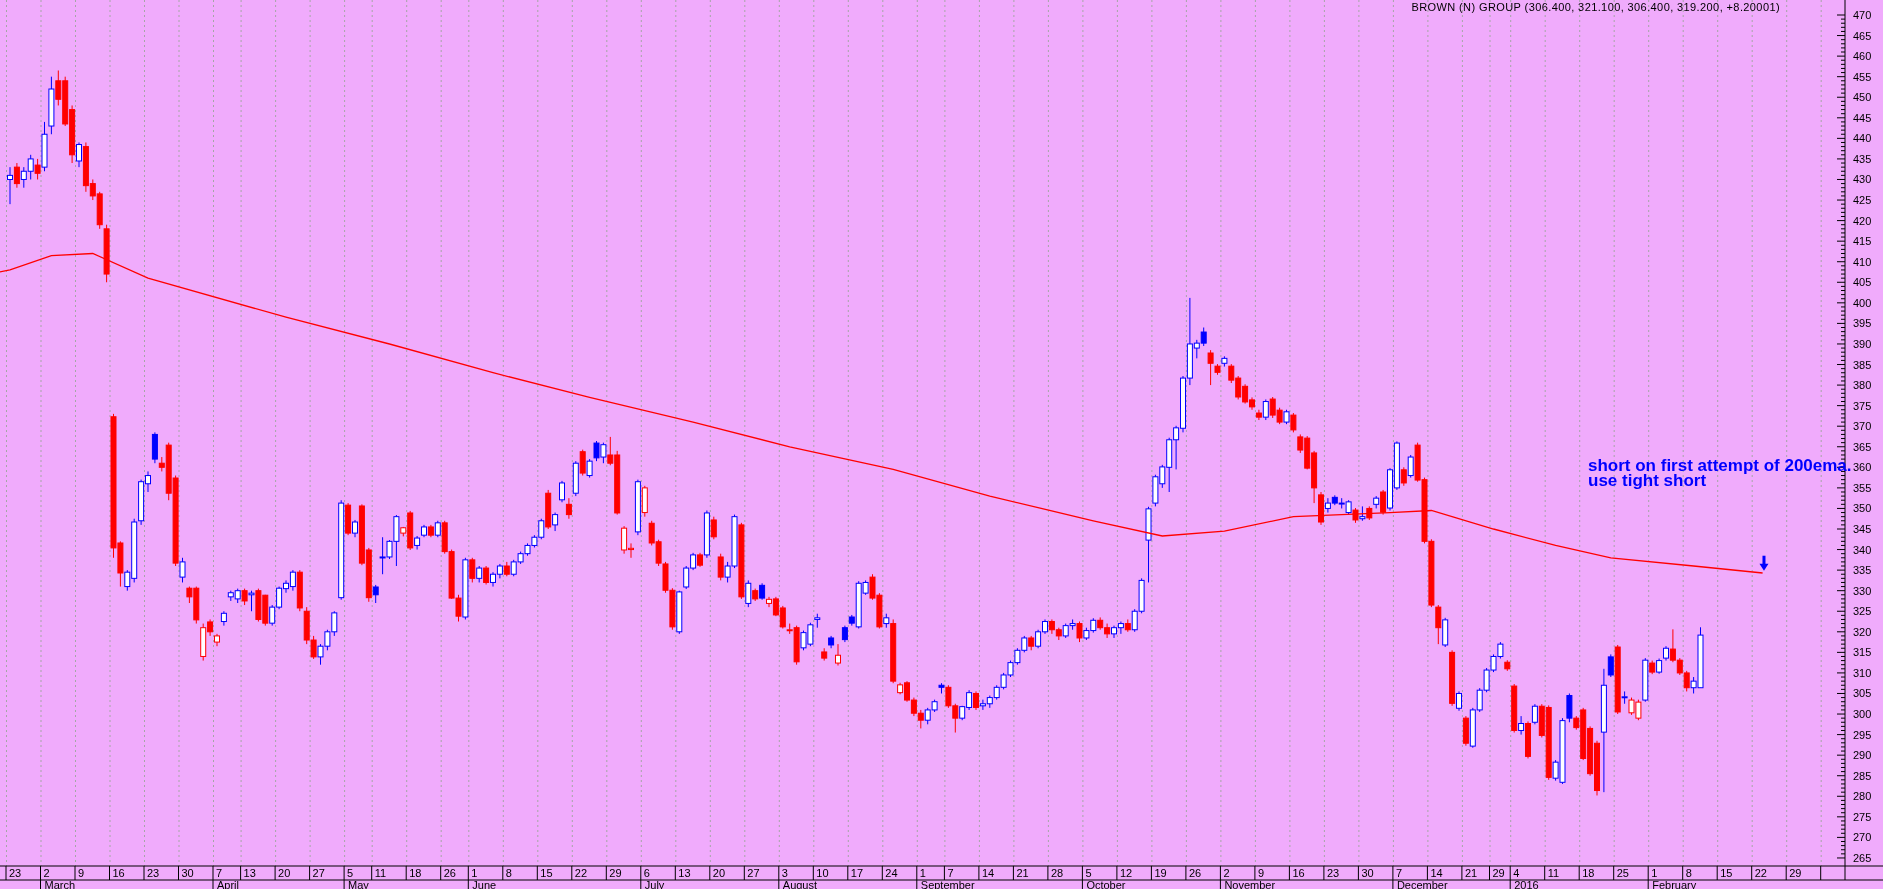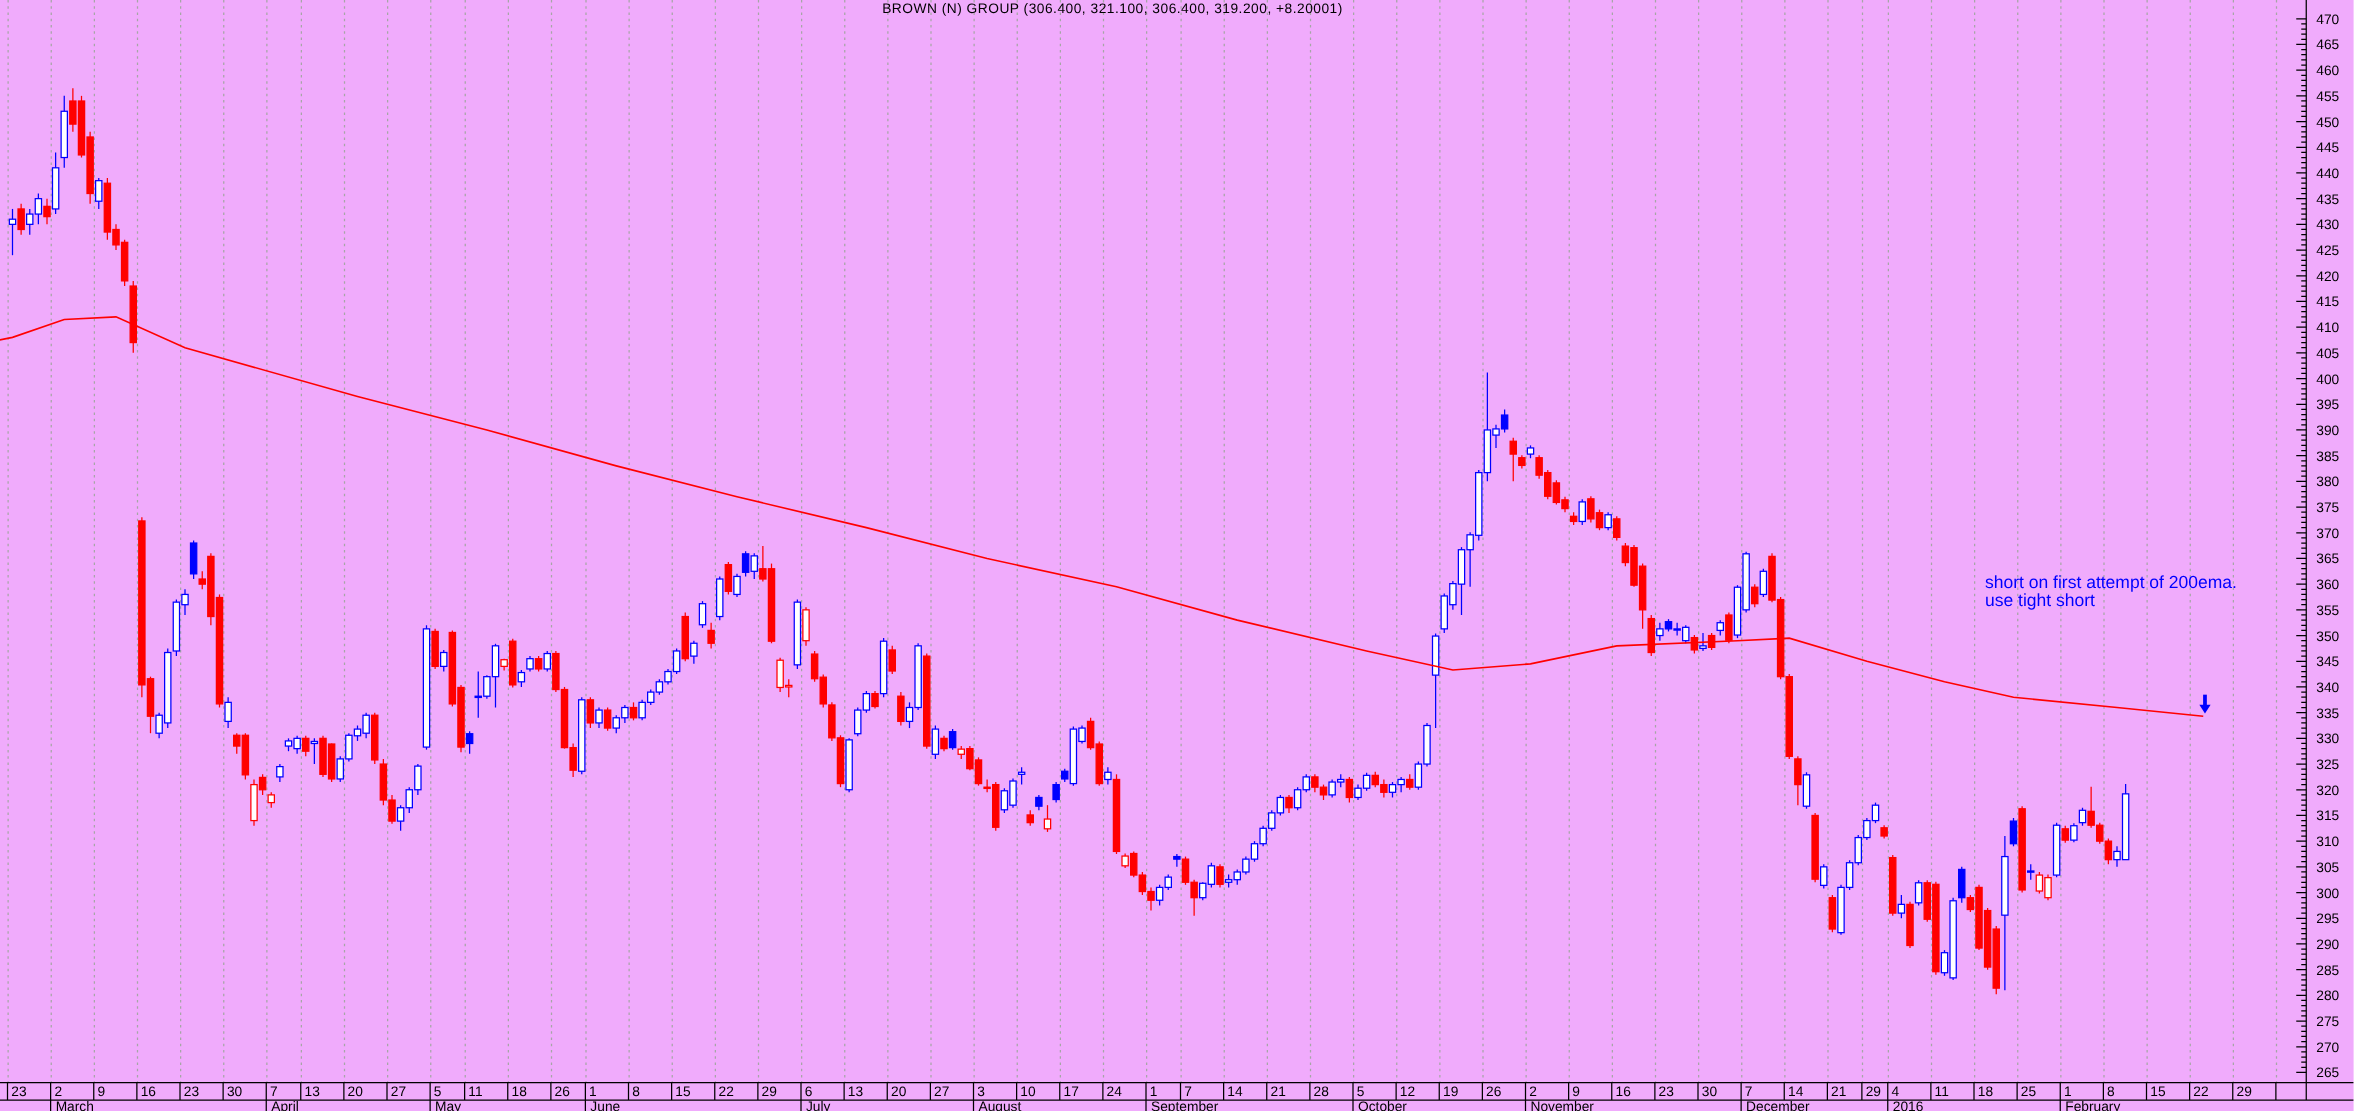--- a/index.html
+++ b/index.html
@@ -1,21 +1,21 @@
 <!DOCTYPE html>
 <html><head>
 <meta charset="utf-8">
 <style>
   html,body{margin:0;padding:0;background:#ffffff;}
   .stage{position:relative;width:1883px;height:889px;background:#f0abfc;overflow:hidden;
          font-family:"Liberation Sans",sans-serif;}
-  .title{position:absolute;top:1px;left:0;width:1780px;text-align:center;
+  .title{position:absolute;top:1px;left:0;width:1780px;text-align:right;
          font-size:11px;color:#000;letter-spacing:.4px;}
   .annotation{position:absolute;left:1588px;top:458px;color:#0000ff;
-              font-size:14px;font-weight:400;line-height:15px;white-space:nowrap;}
+              font-size:17px;font-weight:700;line-height:15px;white-space:nowrap;}
   svg{position:absolute;left:0;top:0;}
   text{font-family:"Liberation Sans",sans-serif;}
 </style>
 </head>
 <body>
 
 <div class="stage">
   <svg id="chart" width="1883" height="889">
       <g stroke="#a6a6a6" stroke-width="1" stroke-dasharray="2,3">
         <line x1="6.5" y1="0" x2="6.5" y2="866"></line>

